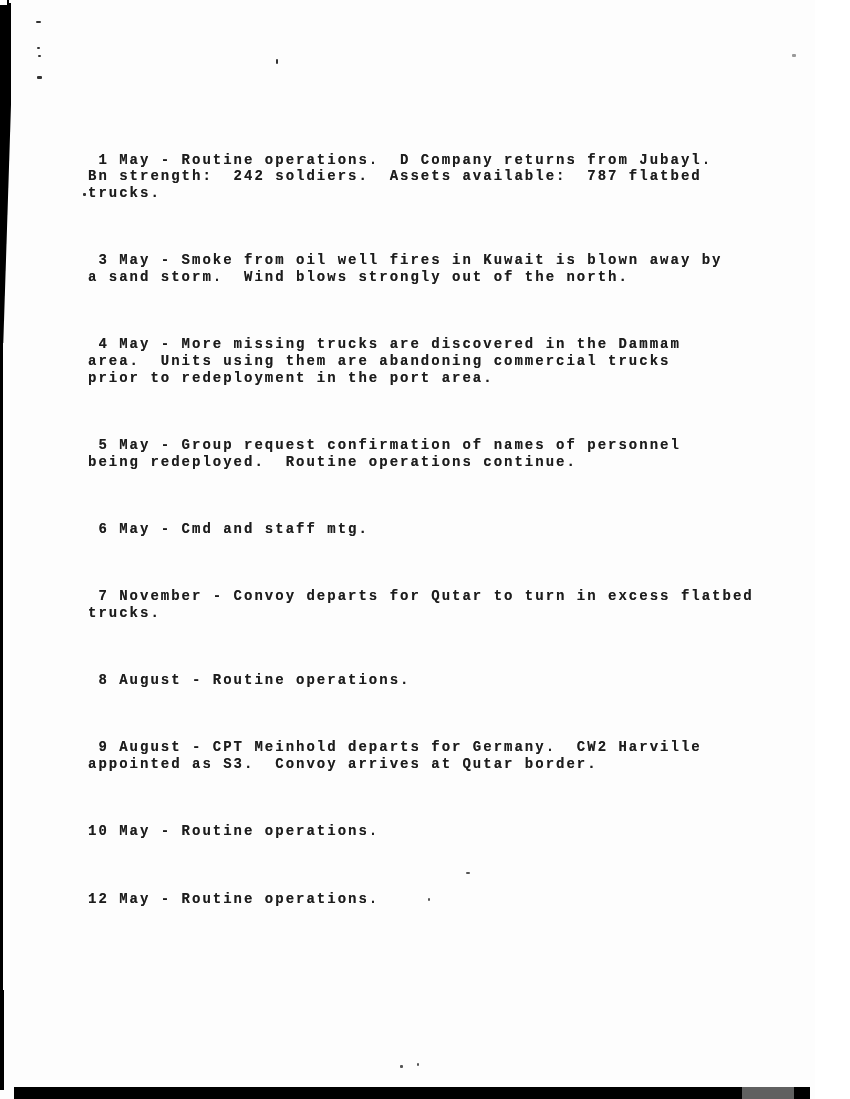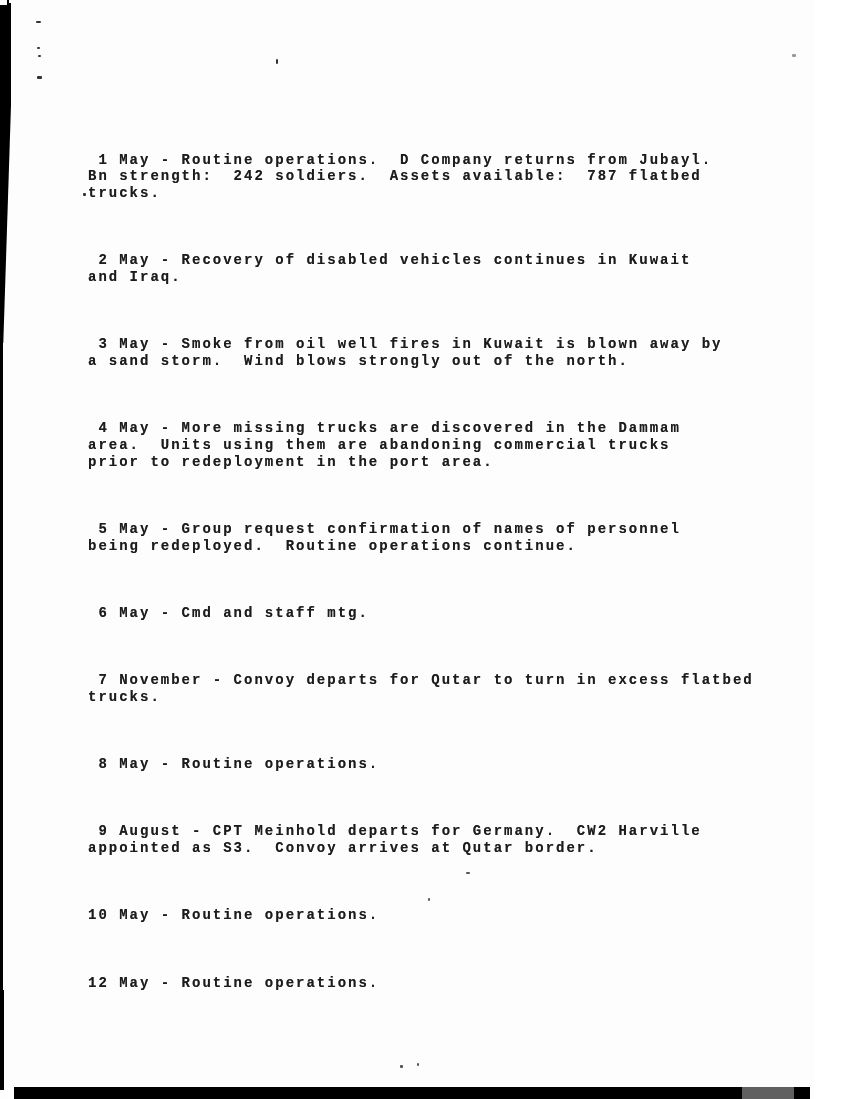--- a/index.html
+++ b/index.html
@@ -71,33 +71,31 @@
   <div class="speck" style="left:83px;  top:193px;  width:3px; height:3px;"></div>
   <div class="speck" style="left:466px; top:872px;  width:4px; height:2px; background:#555;"></div>
   <div class="speck" style="left:428px; top:898px;  width:2px; height:3px; background:#555;"></div>
   <div class="speck" style="left:400px; top:1065px; width:3px; height:3px; background:#555;"></div>
   <div class="speck" style="left:417px; top:1063px; width:2px; height:3px; background:#555;"></div>
 
   <div class="text-block">
     <div class="entry"> 1 May - Routine operations.  D Company returns from Jubayl.
 Bn strength:  242 soldiers.  Assets available:  787 flatbed
 trucks.</div>
-    <div class="entry"> 2 May - Recovery of disabled vehicles continues in Kuwait
-and Iraq.</div>
     <div class="entry"> 3 May - Smoke from oil well fires in Kuwait is blown away by
 a sand storm.  Wind blows strongly out of the north.</div>
     <div class="entry"> 4 May - More missing trucks are discovered in the Dammam
 area.  Units using them are abandoning commercial trucks
 prior to redeployment in the port area.</div>
     <div class="entry"> 5 May - Group request confirmation of names of personnel
 being redeployed.  Routine operations continue.</div>
     <div class="entry"> 6 May - Cmd and staff mtg.</div>
     <div class="entry"> 7 November - Convoy departs for Qutar to turn in excess flatbed
 trucks.</div>
-    <div class="entry"> 8 May - Routine operations.</div>
+    <div class="entry"> 8 August - Routine operations.</div>
     <div class="entry"> 9 August - CPT Meinhold departs for Germany.  CW2 Harville
 appointed as S3.  Convoy arrives at Qutar border.</div>
     <div class="entry">10 May - Routine operations.</div>
     <div class="entry">12 May - Routine operations.</div>
     
     
     
     
     
     

